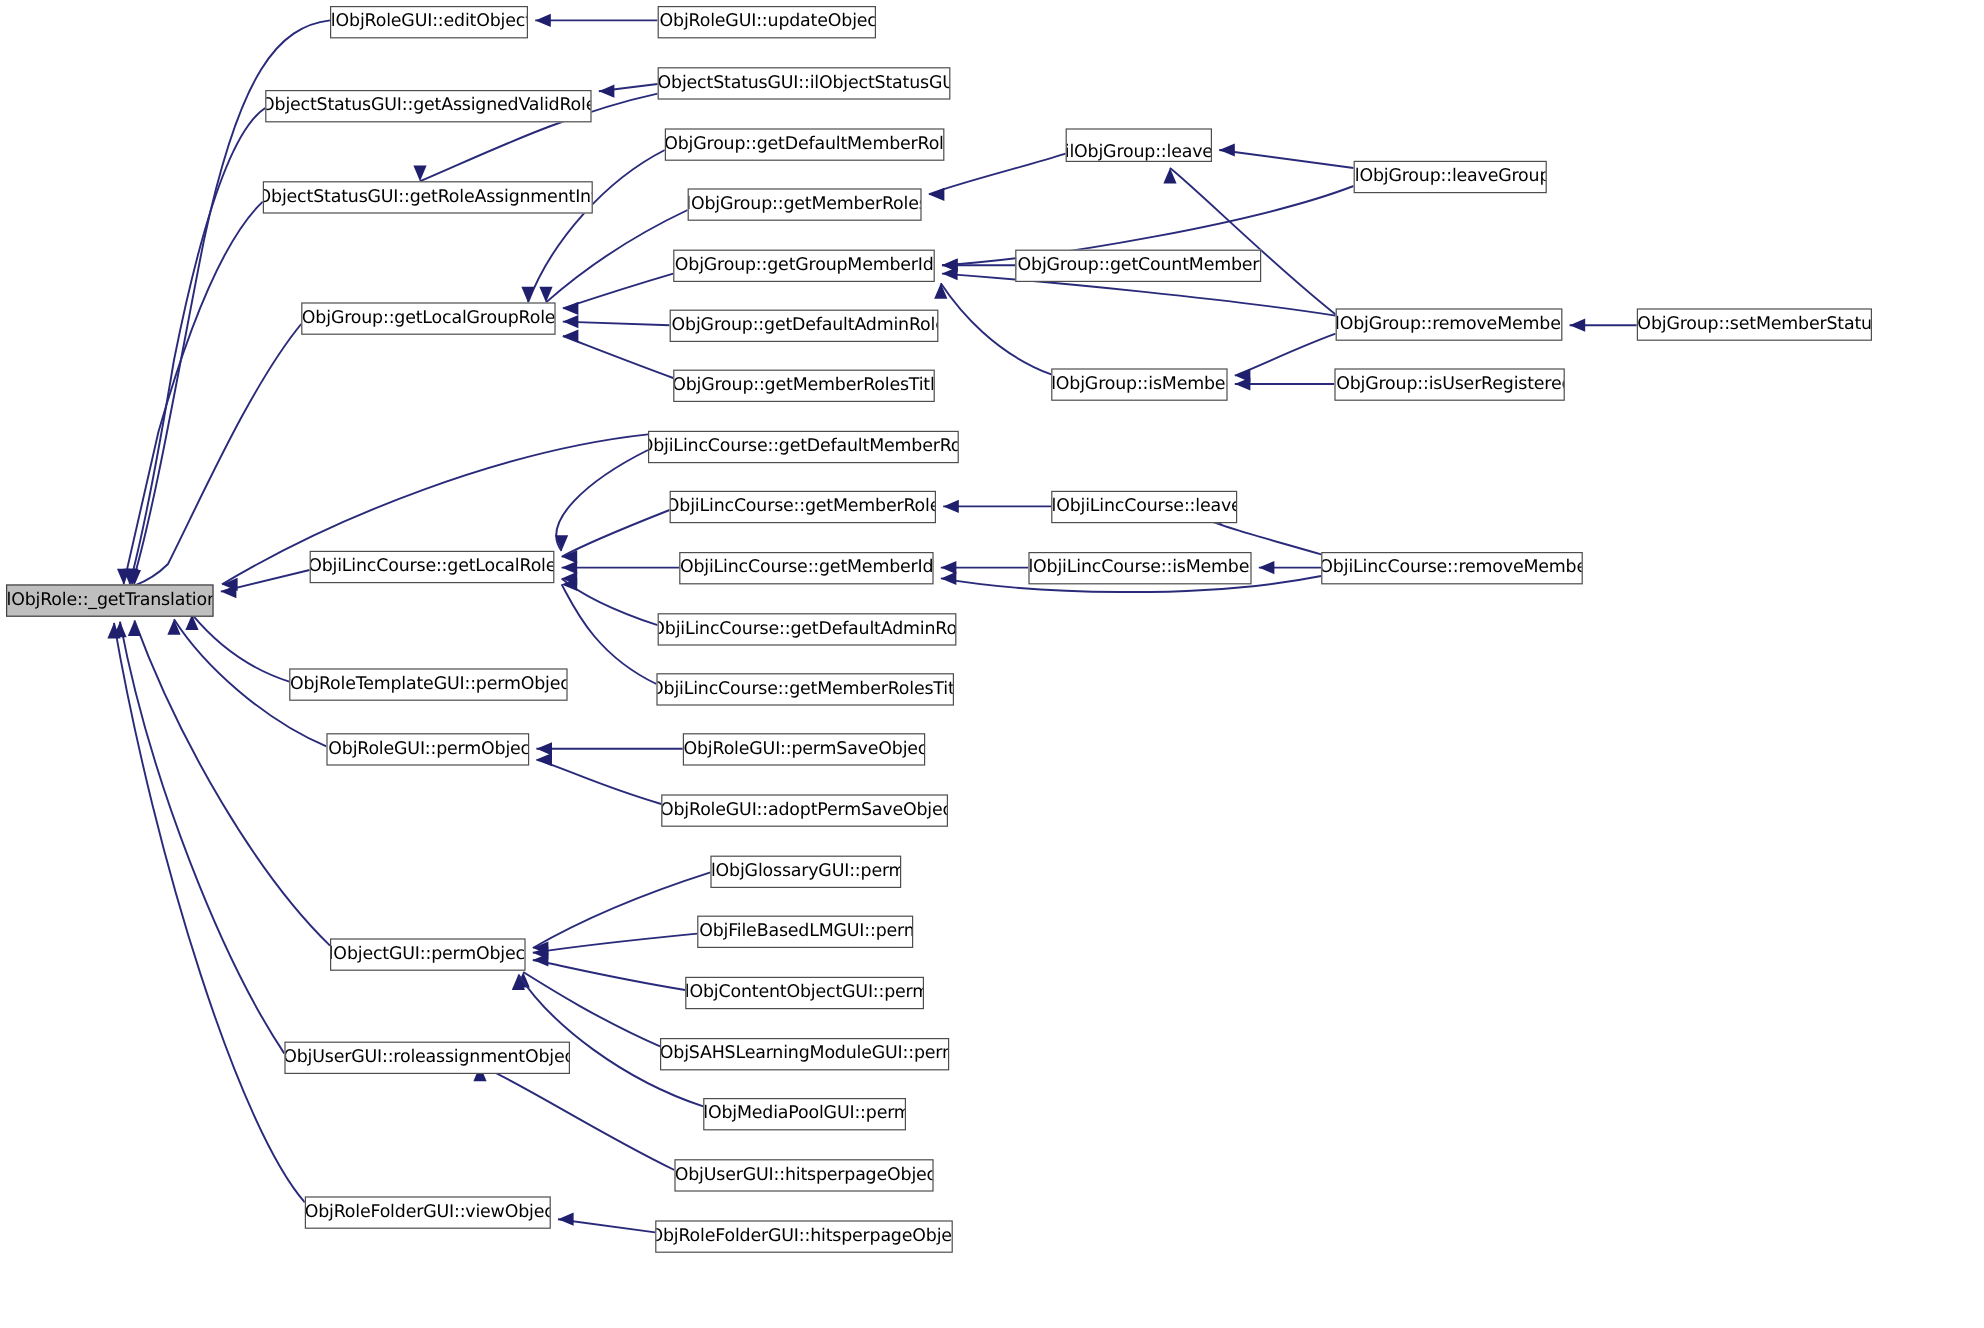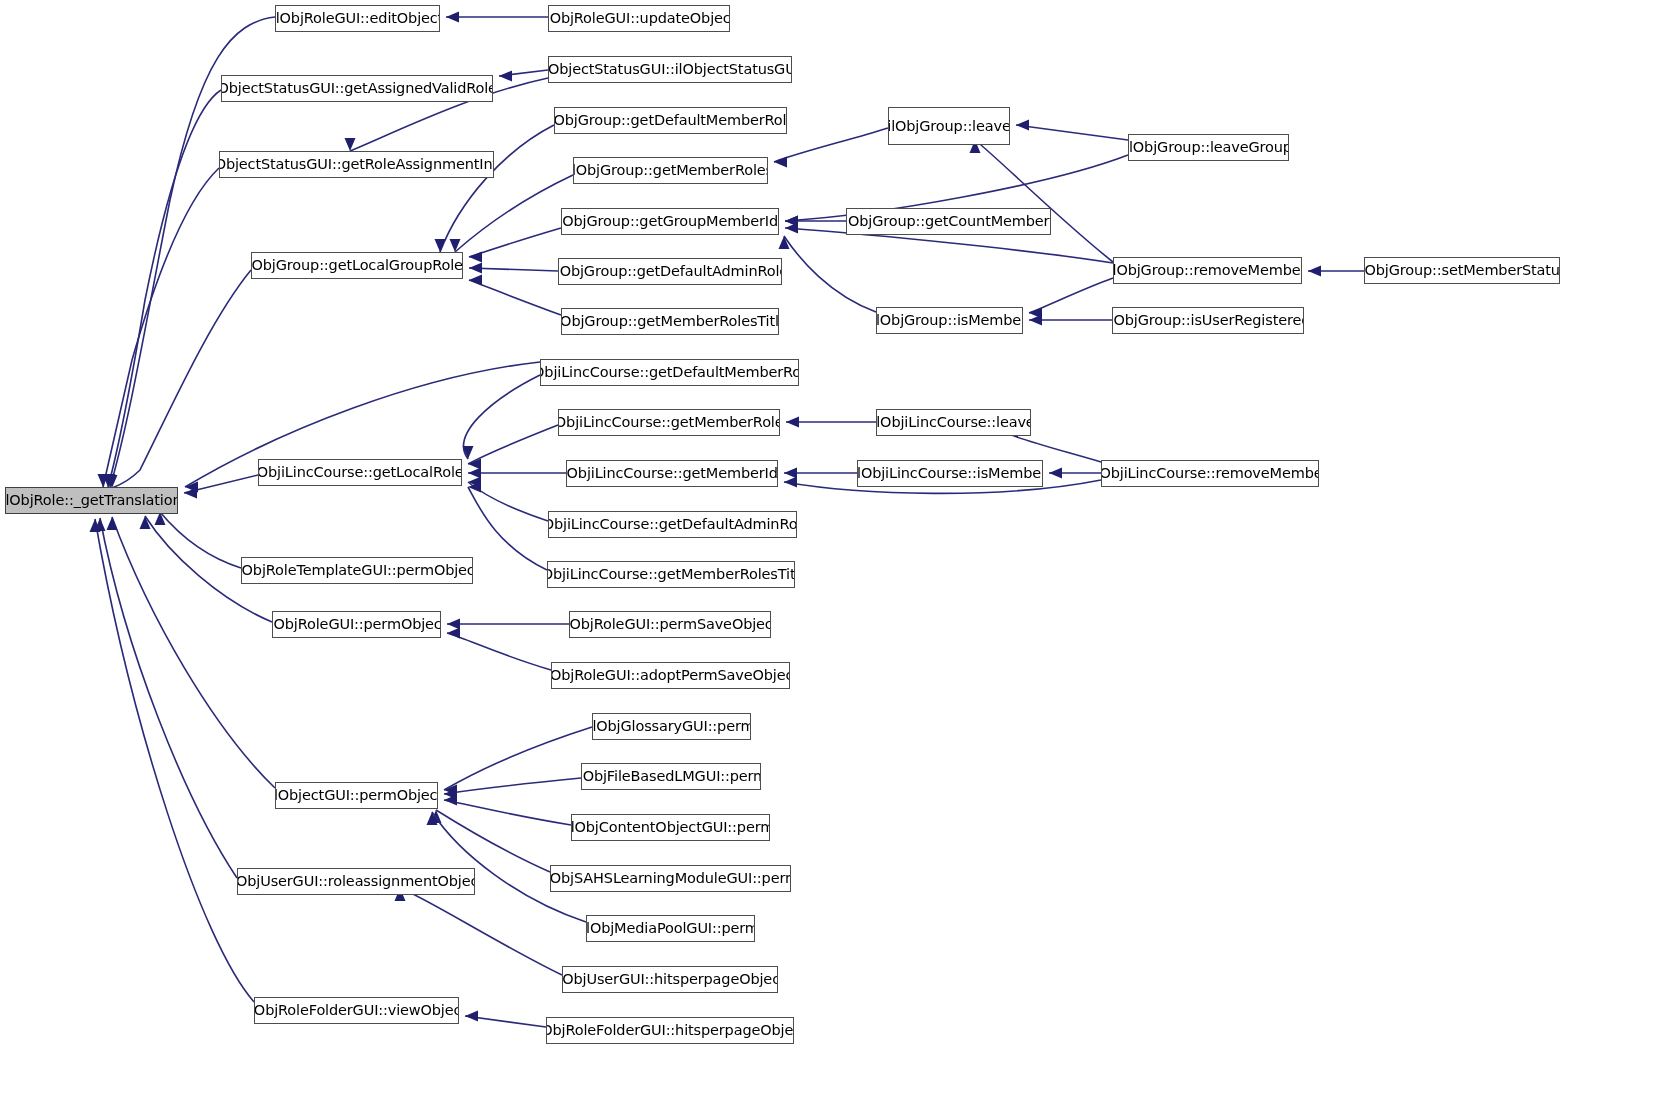--- a/index.html
+++ b/index.html
@@ -193,21 +193,21 @@
       </div>
       <div class="node-box" style="left: 251px; top: 252px; width: 212px; height: 27px;">
         <span class="node-label">ilObjGroup::getLocalGroupRoles</span>
       </div>
       <div class="node-box" style="left: 558px; top: 258px; width: 224px; height: 27px;">
         <span class="node-label">ilObjGroup::getDefaultAdminRole</span>
       </div>
       <div class="node-box" style="left: 561px; top: 308px; width: 218px; height: 27px;">
         <span class="node-label">ilObjGroup::getMemberRolesTitle</span>
       </div>
-      <div class="node-box" style="left: 888px; top: 107px; width: 122px; height: 38px;">
+      <div class="node-box" style="left: 888px; top: 107px; width: 122px; height: 28px; align-items: flex-end;">
         <span class="node-label">ilObjGroup::leave</span>
       </div>
       <div class="node-box" style="left: 1128px; top: 134px; width: 161px; height: 27px;">
         <span class="node-label">ilObjGroup::leaveGroup</span>
       </div>
       <div class="node-box" style="left: 846px; top: 208px; width: 205px; height: 27px;">
         <span class="node-label">ilObjGroup::getCountMembers</span>
       </div>
       <div class="node-box" style="left: 1113px; top: 257px; width: 189px; height: 27px;">
         <span class="node-label">ilObjGroup::removeMember</span>

